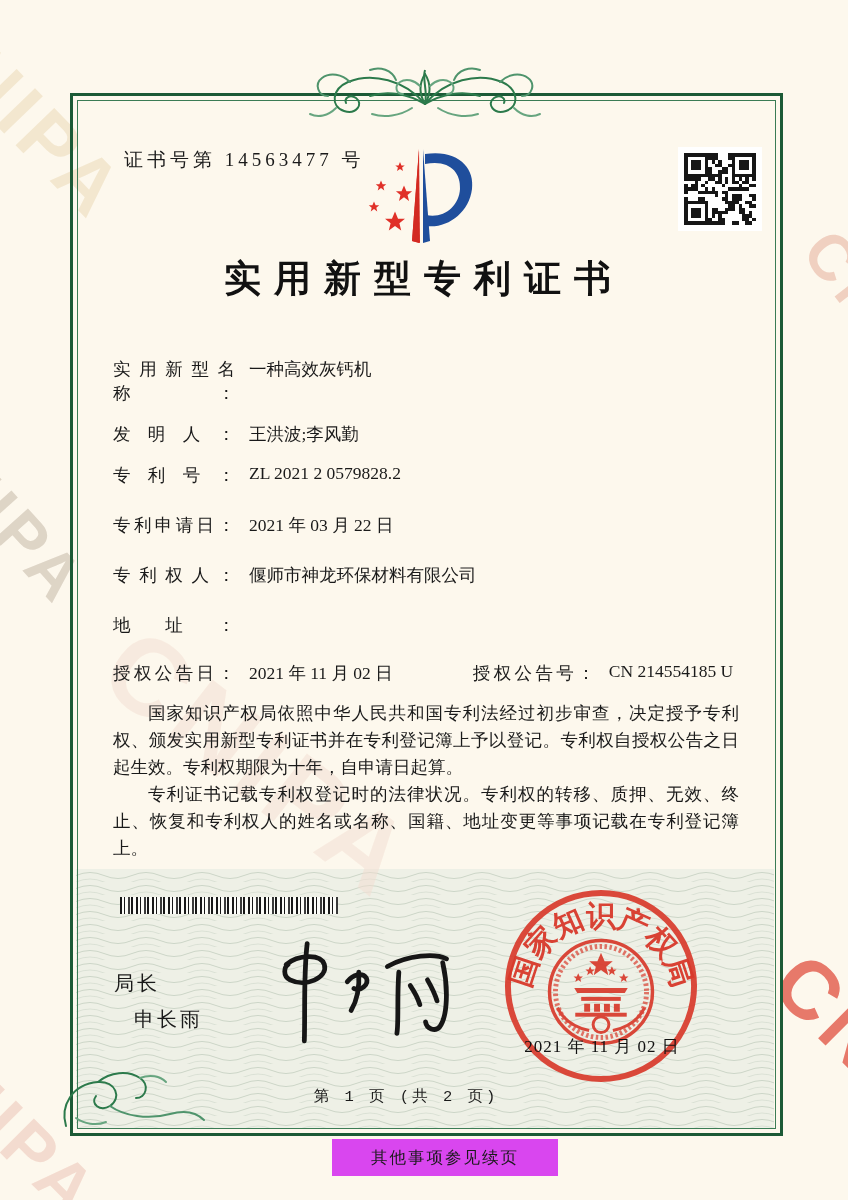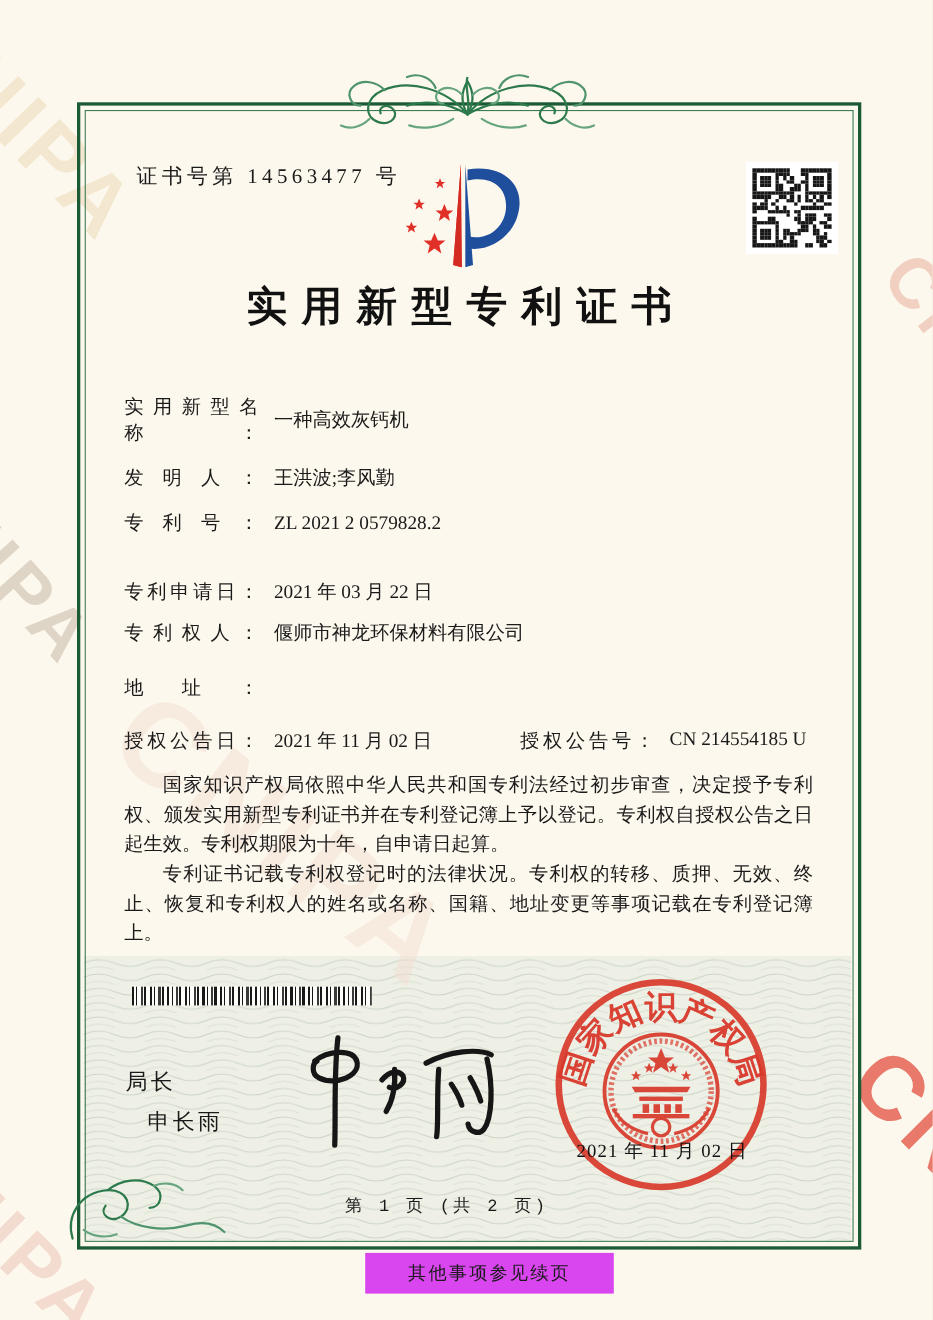--- a/index.html
+++ b/index.html
@@ -32,24 +32,24 @@
   .logo{position:absolute;left:362px;top:146px;z-index:4;}
   .qr-wrap{position:absolute;left:678px;top:147px;width:84px;height:84px;background:#fff;
            padding:0;z-index:4;display:flex;align-items:center;justify-content:center;}
   .qr-grid{display:grid;grid-template-columns:repeat(21,3.4px);grid-template-rows:repeat(21,3.4px);}
   .qr-grid div{width:3.4px;height:3.4px;}
   .qr-on{background:#161616;}
   .cert-title{position:absolute;left:0;top:254px;width:848px;text-align:center;font-size:37px;
               font-weight:bold;letter-spacing:13px;color:#111;z-index:4;}
 
   
-  .field-row{position:absolute;left:113px;width:640px;font-size:17.5px;z-index:4;display:flex;align-items:center;}
+  .field-row{position:absolute;left:113px;width:640px;font-size:17.5px;z-index:4;display:flex;}
   .field-label{display:inline-block;width:122px;text-align:justify;text-align-last:justify;flex:none;}
   .field-value{margin-left:14px;white-space:nowrap;}
-  .row-1{top:357px}.row-2{top:422px}.row-3{top:463px}.row-4{top:526px}
+  .row-1{top:357px}.row-2{top:422px}.row-3{top:463px}.row-4{top:513px}
   .row-5{top:563px}.row-6{top:613px}.row-7{top:661px}
   .field-pair-right{margin-left:80px;display:flex;}
 
   
   .body-text{position:absolute;left:113px;top:700px;width:626px;font-size:17.5px;line-height:27px;
              text-align:justify;z-index:4;}
   .body-text p{margin:0;text-indent:2em;}
 
   
   .barcode{position:absolute;left:120px;top:897px;width:218px;height:17px;z-index:4;background:

